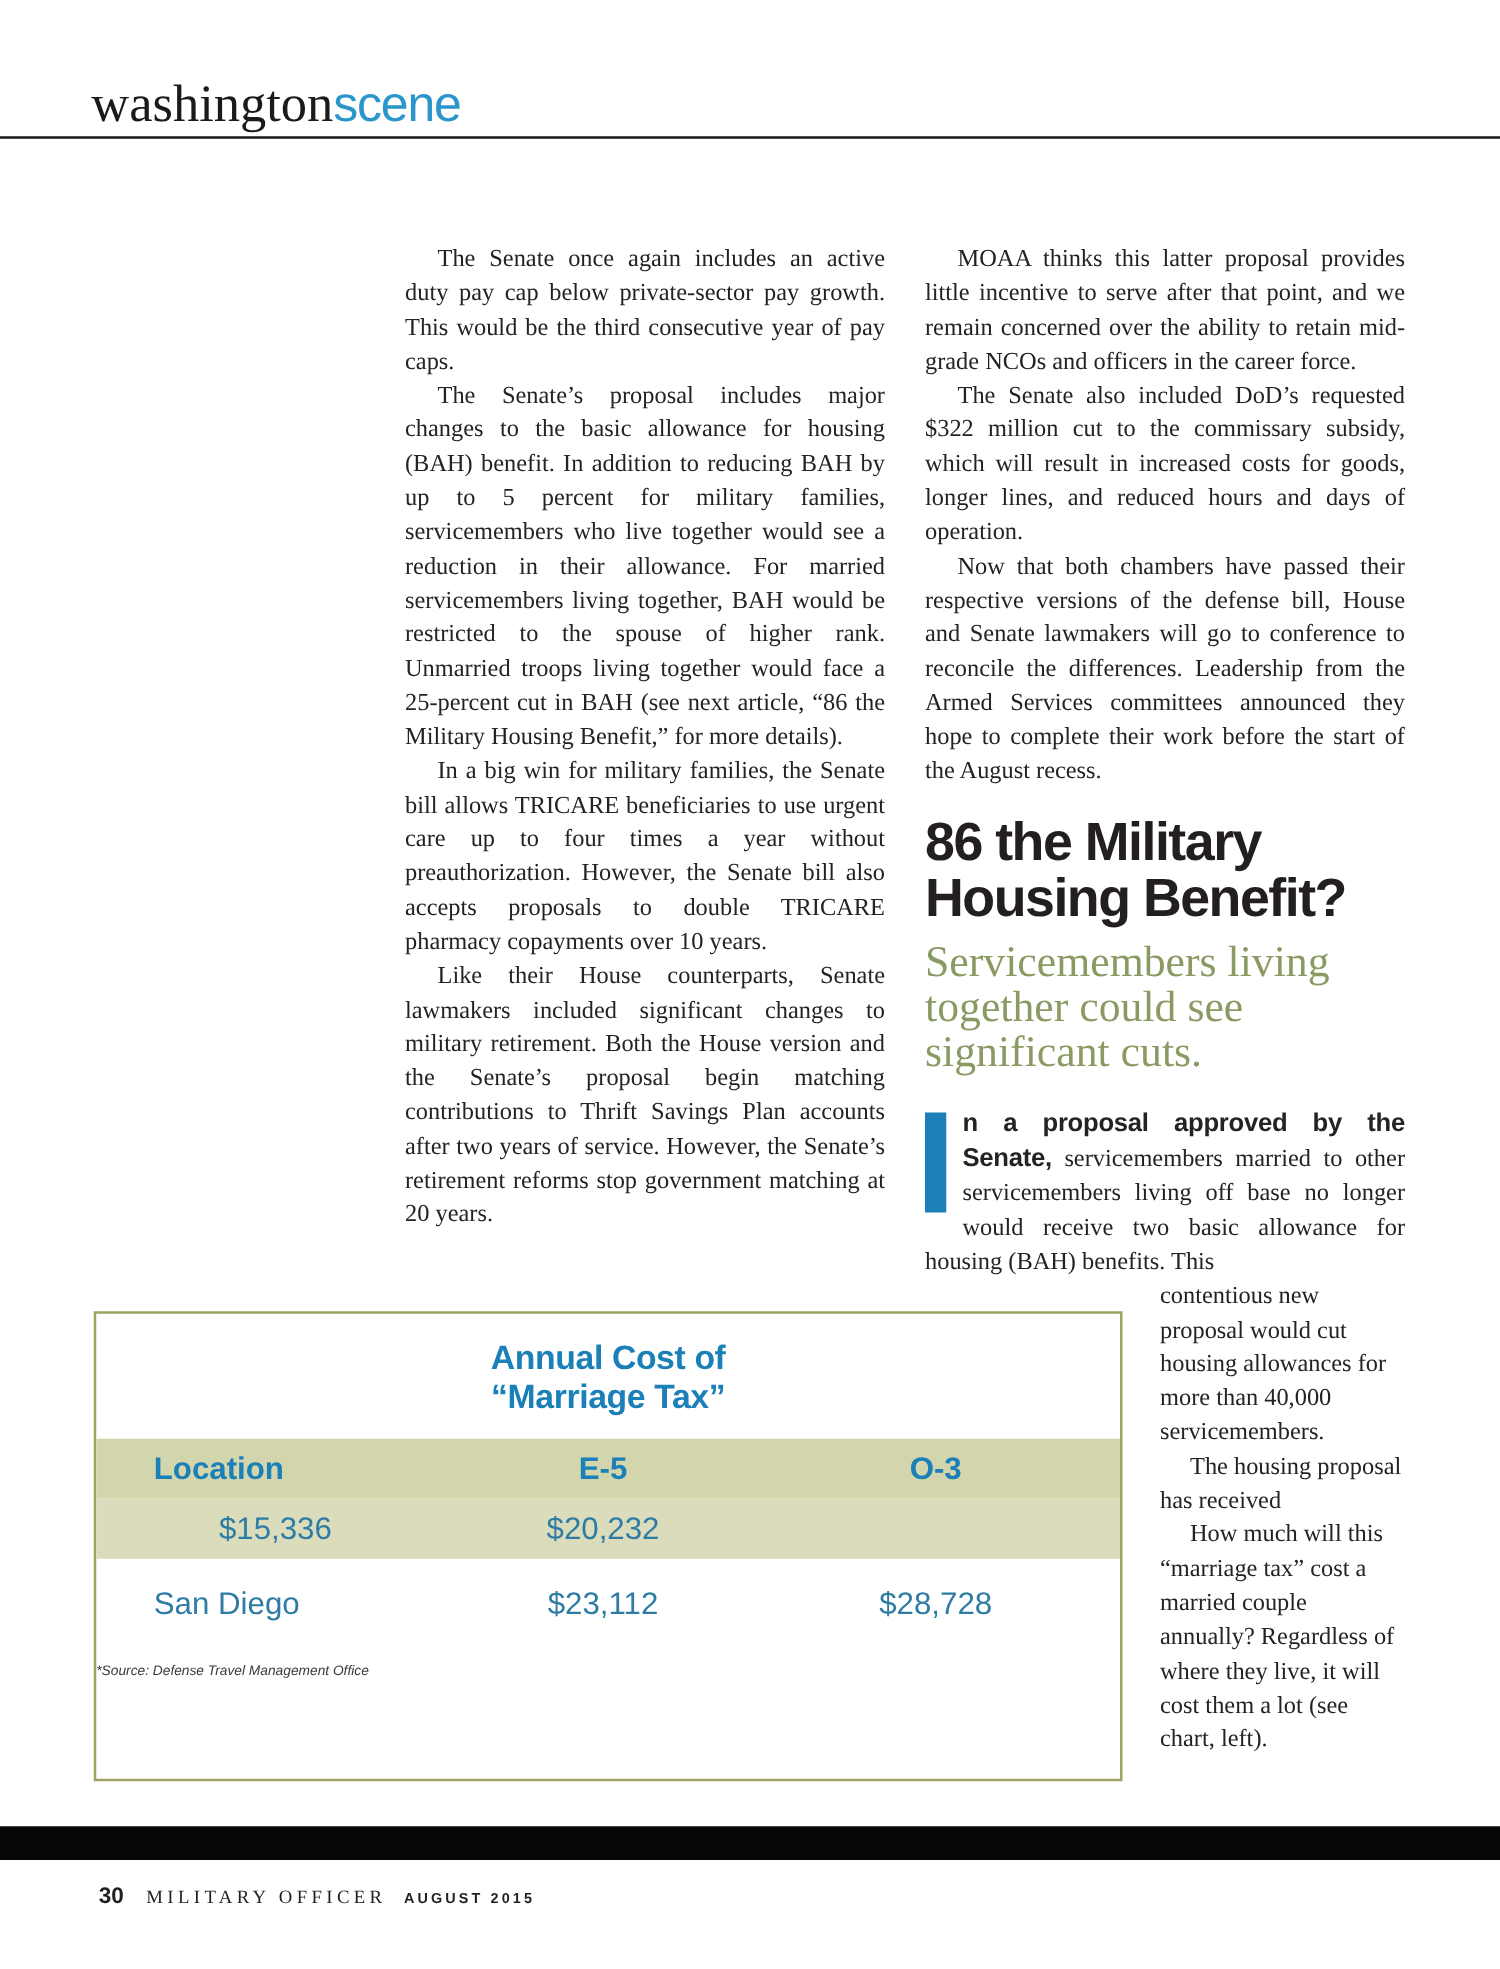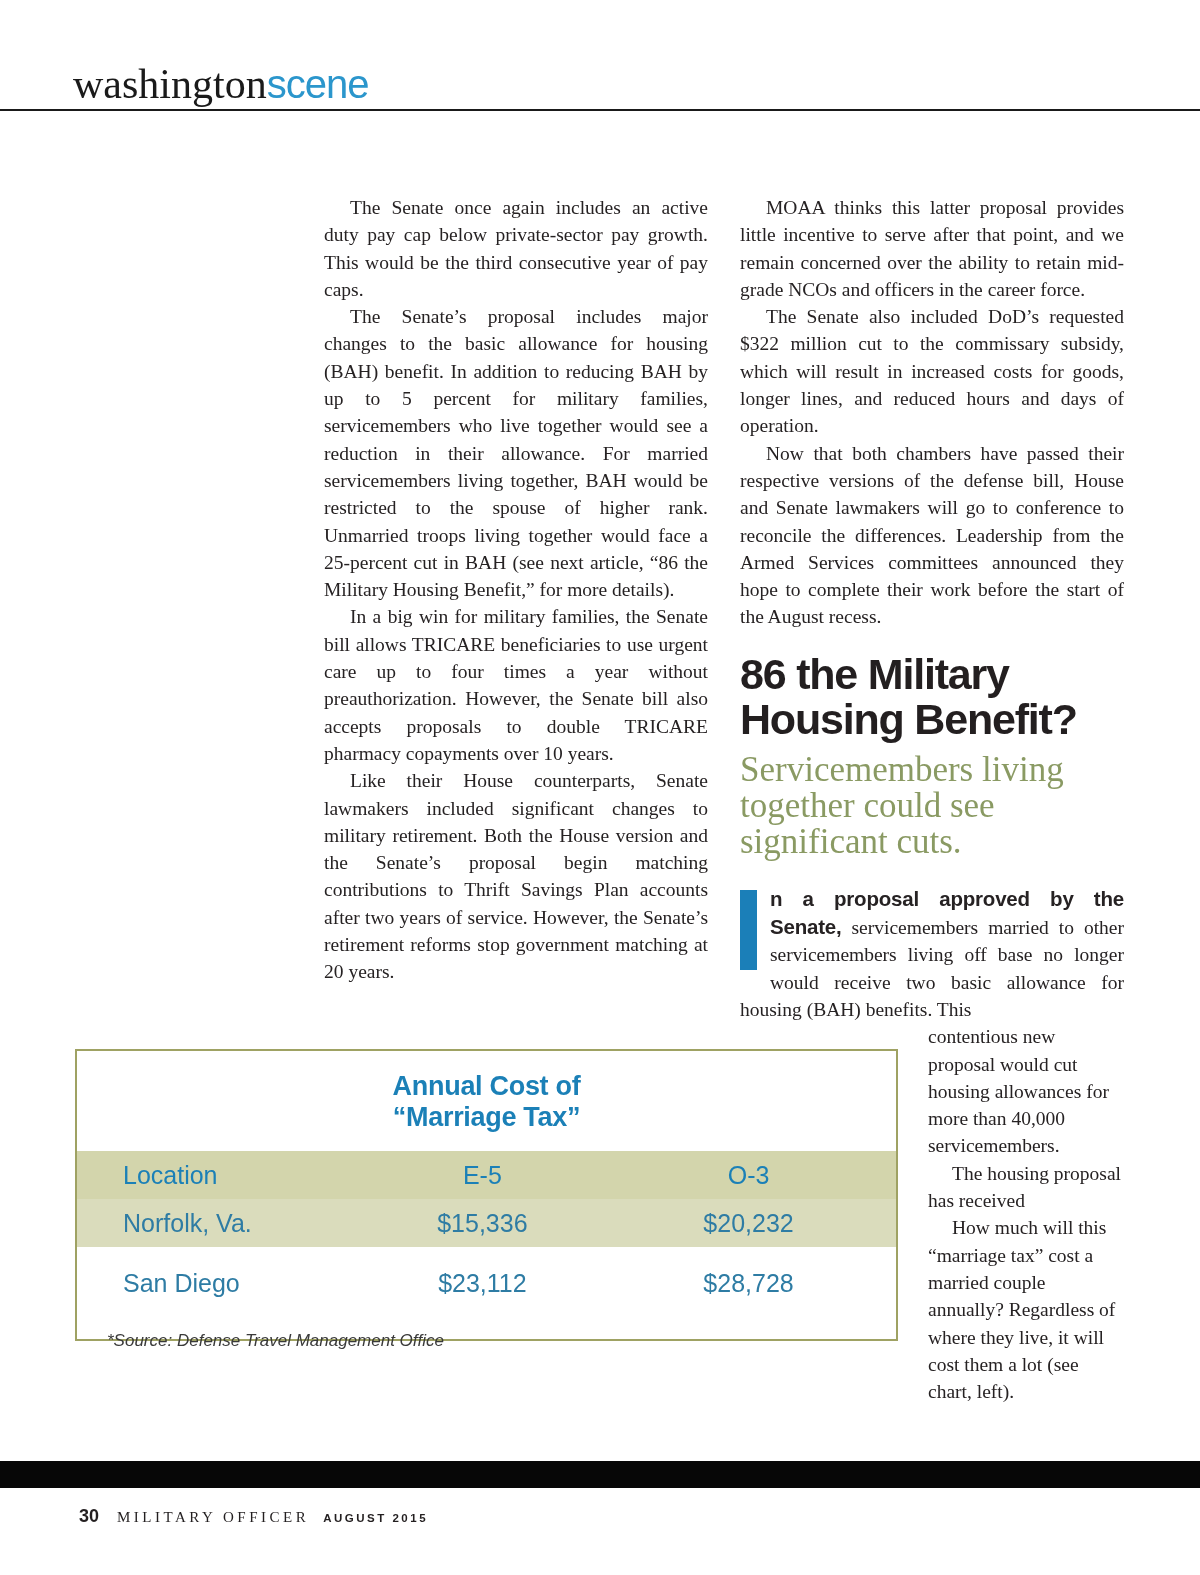--- a/index.html
+++ b/index.html
@@ -26,32 +26,32 @@
   .subtitle{font-size:35px;line-height:36px;color:#8a9a63;margin-top:10px;max-width:368px;
             text-align:left;text-indent:0;}
   .lead{margin-top:25px;text-align:justify;}
   .dropbar{float:left;width:17px;height:80px;background:#1b7fb8;margin:5px 13px 2px 0;}
   .lead-bold{font-family:"Liberation Sans",sans-serif;font-weight:bold;font-size:20.5px;letter-spacing:-0.2px;}
   .narrow{margin-left:188px;width:196px;text-align:left;}
   .narrow p{text-indent:24px;margin:0;}
   .narrow p:first-child{text-indent:0;}
 
   
-  .chart-box{position:absolute;left:75px;top:1049px;width:823px;height:292px;box-sizing:border-box;
+  .chart-box{position:absolute;left:75px;top:1049px;width:823px;height:376px;box-sizing:border-box;
              border:2px solid #9fa263;background:#ffffff;font-family:"Liberation Sans",sans-serif;}
   .chart-title{margin-top:20px;text-align:center;color:#1b80b7;font-weight:bold;font-size:27px;
                line-height:31px;letter-spacing:-0.3px;}
   .t-grid{display:grid;grid-template-columns:35% 29% 36%;align-items:center;}
-  .t-head{margin-top:18px;height:48px;background:#d3d5ac;color:#1b80b7;font-weight:normal;font-size:25px;}
+  .t-head{margin-top:18px;height:48px;background:#d3d5ac;color:#1b80b7;font-weight:bold;font-size:25px;}
   .t-row{color:#2e7ca4;font-size:25px;}
   .t-row.h72{height:72px;}
   .t-row.h48{height:48px;background:#dadcbc;}
   .cell-loc{padding-left:46px;text-align:left;}
   .cell-num{text-align:center;}
-  .t-source{margin-top:12px;padding-left:30px;font-size:17px;font-style:italic;color:#3a3a3a;
+  .t-source{margin-top:12px;font-size:11px;font-style:italic;color:#3a3a3a;
             font-family:"Liberation Sans",sans-serif;}
 
   
   .bottom-bar{position:absolute;left:0;top:1461px;width:100%;height:27px;background:#070707;}
   .folio{position:absolute;left:79px;top:1506px;white-space:nowrap;}
   .folio .num{font-family:"Liberation Sans",sans-serif;font-weight:bold;font-size:18px;color:#231f20;}
   .folio .mag{font-family:"Liberation Serif",serif;font-size:15px;letter-spacing:3.5px;color:#231f20;margin-left:18px;}
   .folio .issue{font-family:"Liberation Sans",sans-serif;font-weight:bold;font-size:11.5px;
                 letter-spacing:2.5px;color:#231f20;margin-left:14px;}
 </style>
@@ -95,21 +95,20 @@
     <div class="chart-title">
       <div>Annual Cost of</div>
       <div>“Marriage Tax”</div>
     </div>
     <div class="t-grid t-head">
       <div class="cell-loc">Location</div>
       <div class="cell-num">E-5</div>
       <div class="cell-num">O-3</div>
     </div>
     <div class="t-grid t-row h48">
-      <div class="cell-loc">Norfolk, Va.</div>
       <div class="cell-num">$15,336</div>
       <div class="cell-num">$20,232</div>
     </div>
     <div class="t-grid t-row h72">
       <div class="cell-loc">San Diego</div>
       <div class="cell-num">$23,112</div>
       <div class="cell-num">$28,728</div>
     </div>
     <div class="t-source">*Source: Defense Travel Management Office</div>
   </div>

